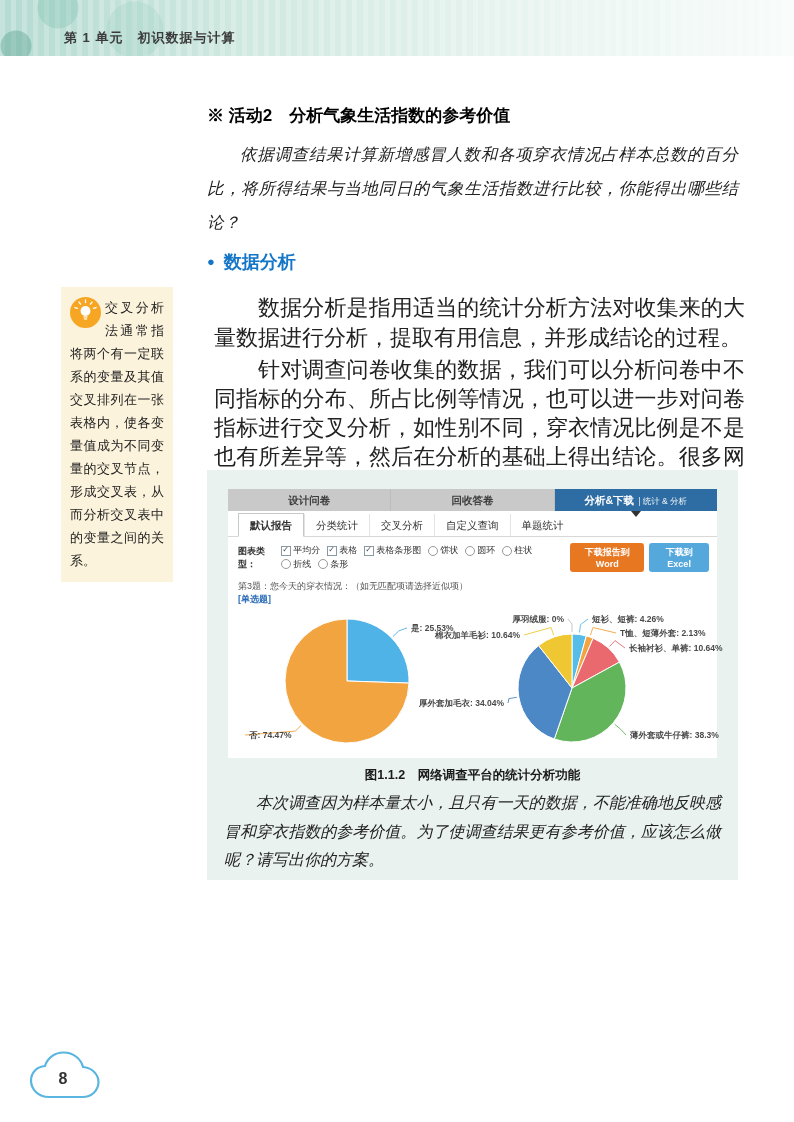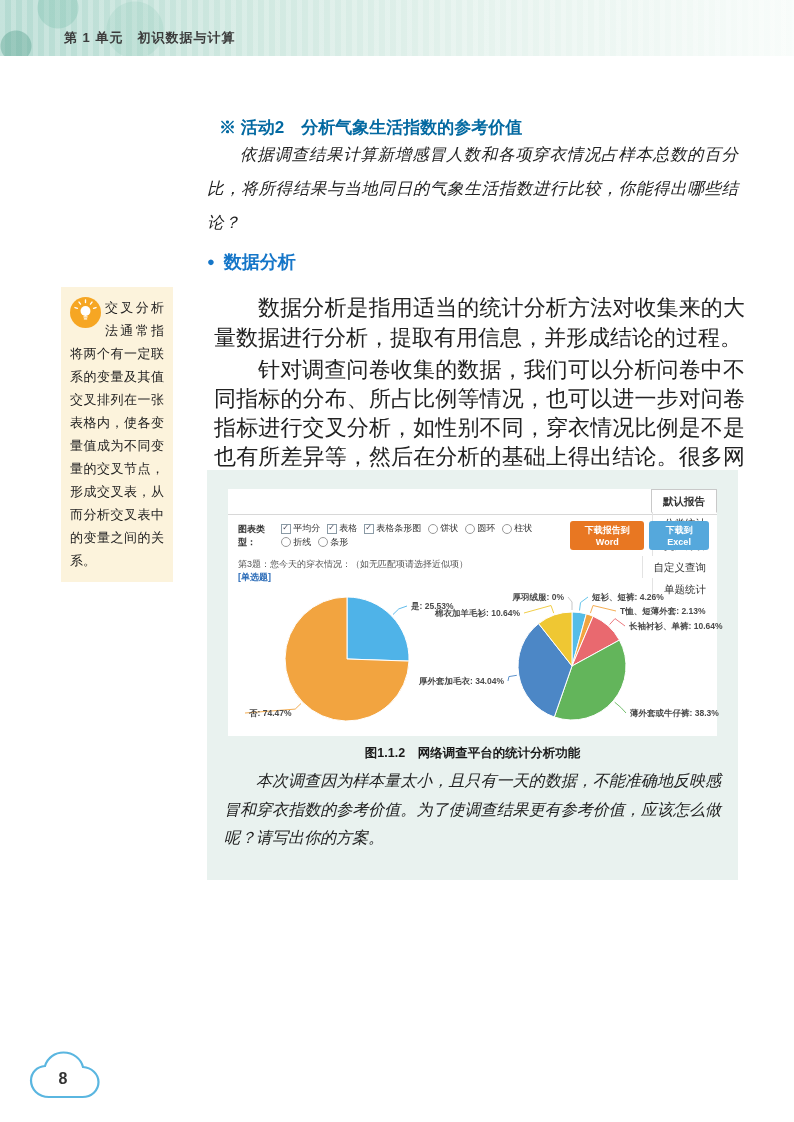--- a/index.html
+++ b/index.html
@@ -19,22 +19,22 @@
   .unit{position:absolute;left:40px;bottom:9px;font-family:"Liberation Sans",sans-serif;
     font-size:13px;font-weight:bold;color:#3b3b3b;letter-spacing:1px;margin-left:24px;}
 
   
   .note{position:absolute;left:61px;top:287px;width:112px;box-sizing:border-box;
     background:#fcf3dc;padding:9px 9px 10px;}
   .bulb{float:left;width:31px;height:31px;margin:1px 4px 2px 0;}
   .note-text{font-size:13px;line-height:23px;text-align:justify;color:#222;display:block;}
 
   
-  .act-title{position:absolute;left:207px;top:104px;margin:12px;font-family:"Liberation Sans",sans-serif;
-    font-size:17px;font-weight:bold;color:#0369a1;}
+  .act-title{position:absolute;left:207px;top:104px;margin:0;font-family:"Liberation Sans",sans-serif;
+    font-size:17px;font-weight:bold;color:#000000;}
   .kai{font-style:italic;}
   .act-body{position:absolute;left:207px;top:138px;width:531px;margin:0;
     font-size:16.5px;line-height:34px;text-align:justify;text-indent:2em;}
   .sec{position:absolute;left:207px;top:250px;margin:0;font-family:"Liberation Sans",sans-serif;
     font-size:18px;font-weight:bold;color:#1576c8;}
   .sec .dot{font-size:13px;vertical-align:2px;margin-right:9px;}
   .body-p{position:absolute;left:207px;width:531px;margin:7px;font-size:22px;line-height:30px;
     text-align:justify;text-indent:2em;}
   .p1{top:286px;}
   .p2{top:348px;line-height:29px;}
@@ -51,21 +51,21 @@
   .survey{width:489px;margin:8px auto 0;background:#fff;font-family:"Liberation Sans",sans-serif;}
   .tabbar{display:flex;height:22px;}
   .tab{flex:1;position:relative;text-align:center;line-height:22px;font-size:10.5px;font-weight:bold;
     background:#c9c9c9;color:#3d3d3d;border-right:1px solid #bdbdbd;cursor:default;}
   .tab:last-child{border-right:none;}
   .tab.active{background:#2d6da3;color:#fff;}
   .tab.active::after{content:"";position:absolute;left:50%;margin-left:-5px;top:22px;
     border:5px solid transparent;border-top:6px solid #333;border-bottom:none;z-index:3;}
   .tsuffix{font-weight:400;font-size:8.5px;opacity:.92;margin-left:4px;}
   .subtabs{display:flex;align-items:flex-end;height:26px;padding-left:10px;
-    border-bottom:1px solid #d8d8d8;box-sizing:border-box;flex-direction:column;}
+    border-bottom:1px solid #d8d8d8;box-sizing:border-box;}
   .stab{padding:0 11px;line-height:22px;font-size:10.5px;color:#333;}
   .stab + .stab{border-left:1px solid #e3e3e3;}
   .stab.active{background:#fff;border:1px solid #c9c9c9;border-bottom:1px solid #fff;
     font-weight:bold;margin-bottom:-1px;}
   .optrow{display:flex;align-items:center;padding:6px 8px 3px 10px;font-size:9px;color:#333;}
   .optlabel{font-weight:bold;margin-right:4px;}
   .opt{display:inline-flex;align-items:center;margin-right:7px;white-space:nowrap;}
   .cb,.rd{display:inline-block;width:8px;height:8px;border:1px solid #8a9aa5;margin-right:2px;
     position:relative;background:#fff;}
   .rd{border-radius:50%;border-color:#999;}
@@ -118,20 +118,25 @@
   <p class="kai act-body">依据调查结果计算新增感冒人数和各项穿衣情况占样本总数的百分比，将所得结果与当地同日的气象生活指数进行比较，你能得出哪些结论？</p>
 
   <h3 class="sec"><span class="dot">●</span><span>数据分析</span></h3>
 
   <p class="body-p p1">数据分析是指用适当的统计分析方法对收集来的大量数据进行分析，提取有用信息，并形成结论的过程。</p>
   <p class="body-p p2">针对调查问卷收集的数据，我们可以分析问卷中不同指标的分布、所占比例等情况，也可以进一步对问卷指标进行交叉分析，如性别不同，穿衣情况比例是不是也有所差异等，然后在分析的基础上得出结论。很多网络调查平台为用户提供了一些分析功能。</p>
 
   <section class="panel">
 
     <div class="survey">
+      <div class="tabbar" id="tabbar">
+          <div class="tab"><span class="tlabel">设计问卷</span></div>
+          <div class="tab"><span class="tlabel">回收答卷</span></div>
+          <div class="tab active"><span class="tlabel">分析&amp;下载</span><span class="tsuffix">| 统计 &amp; 分析</span></div>
+        </div>
       <div class="subtabs" id="subtabs">
           <div class="stab active">默认报告</div>
           <div class="stab">分类统计</div>
           <div class="stab">交叉分析</div>
           <div class="stab">自定义查询</div>
           <div class="stab">单题统计</div>
         </div>
 
       <div class="optrow">
         <span class="optlabel">图表类型：</span>

